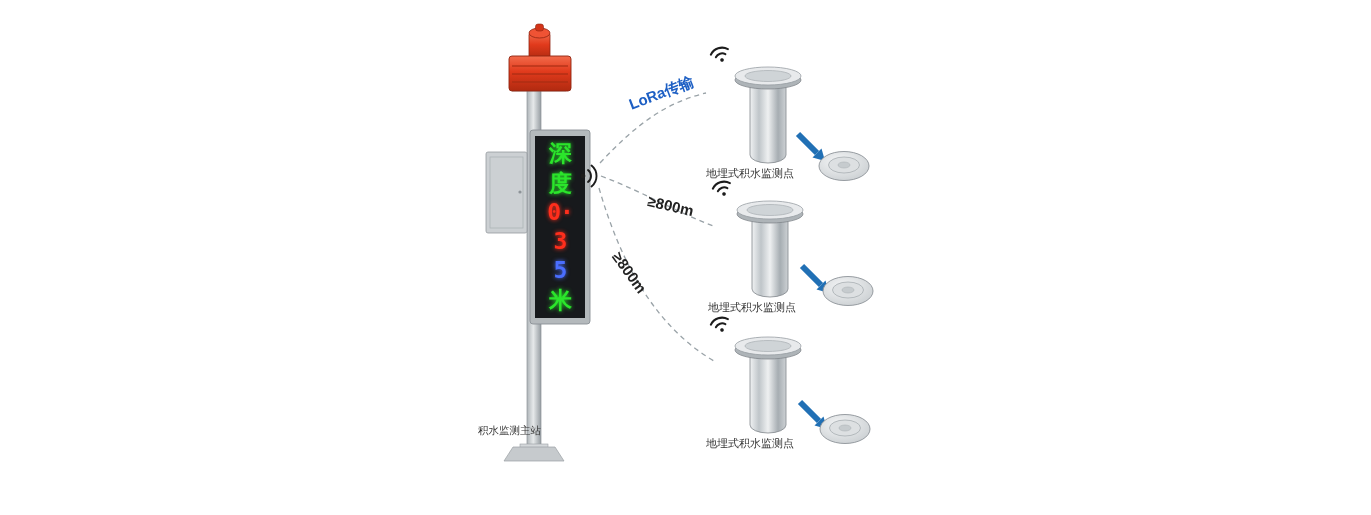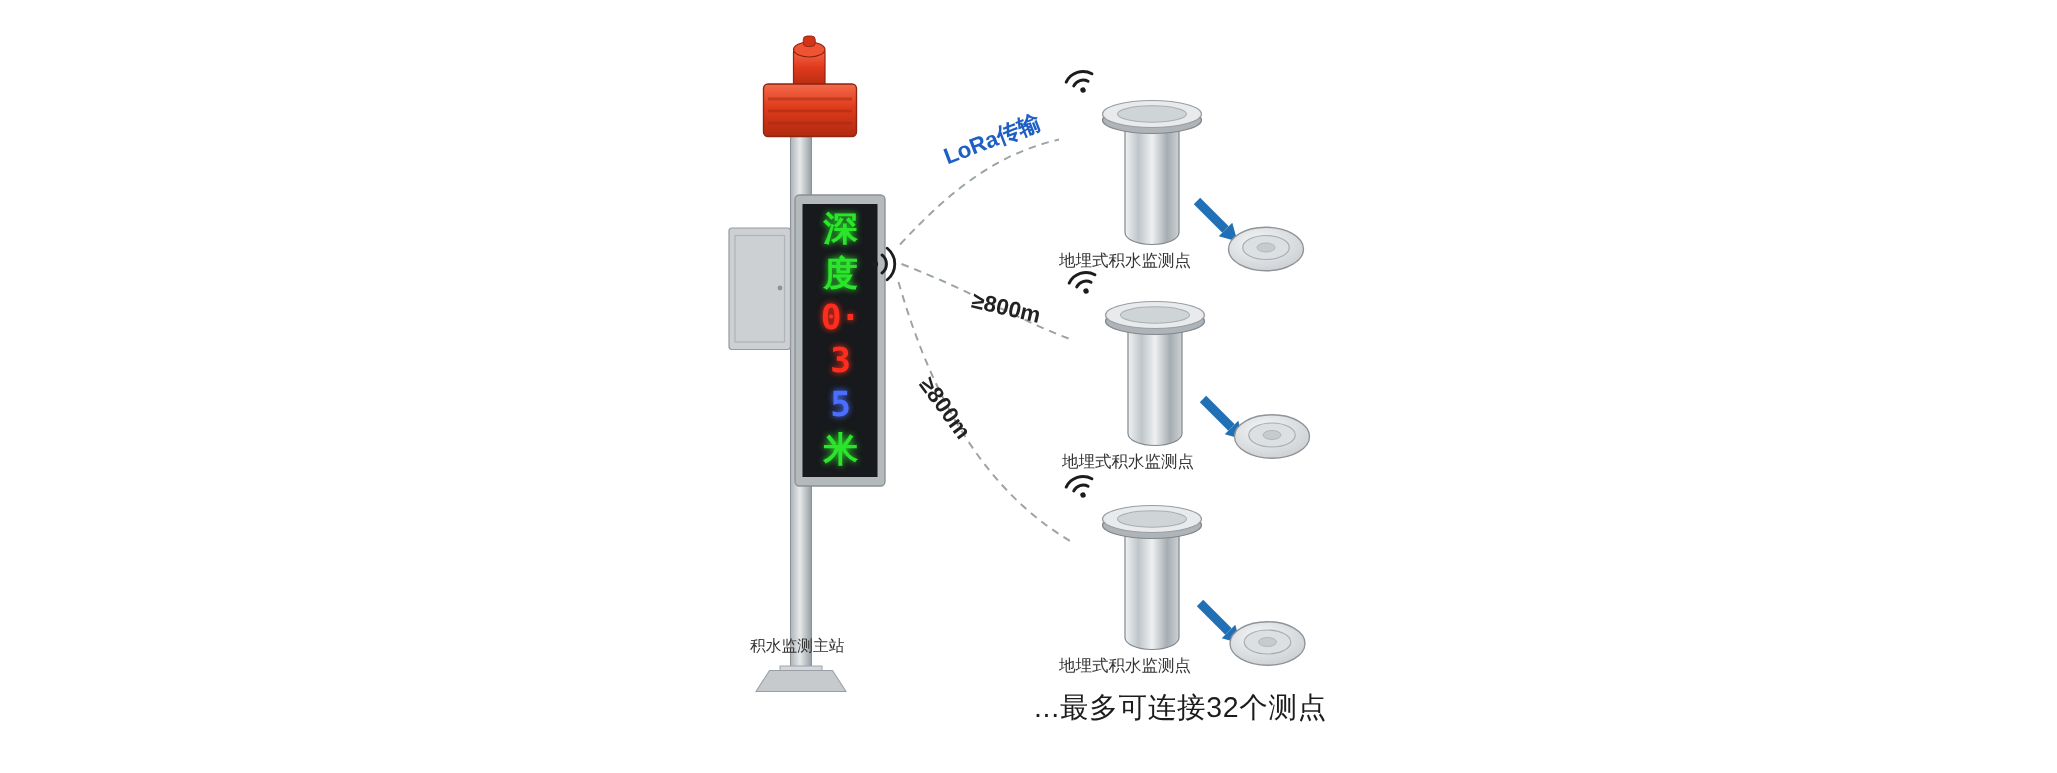--- a/index.html
+++ b/index.html
@@ -167,21 +167,20 @@
     <span class="led led-r">0·</span>
     <span class="led led-r">3</span>
     <span class="led led-b">5</span>
     <span class="led led-g">米</span>
   </div>
 
   <div class="link-label link-lora">LoRa传输</div>
   <div class="link-label link-r1">≥800m</div>
   <div class="link-label link-r2">≥800m</div>
 
-  <div class="label station-label" style="left:500px;top:424px;width:92px;">积水监测主站</div>
+  <div class="label station-label" style="left:478px;top:424px;width:92px;">积水监测主站</div>
 
   <div class="label" style="left:706px;top:166px;width:124px;">地埋式积水监测点</div>
   <div class="label" style="left:708px;top:300px;width:124px;">地埋式积水监测点</div>
   <div class="label" style="left:706px;top:436px;width:124px;">地埋式积水监测点</div>
 
-  <div class="footer-text">...最多可连接32个测点</div>
 
 </div>
 
 </body></html>

